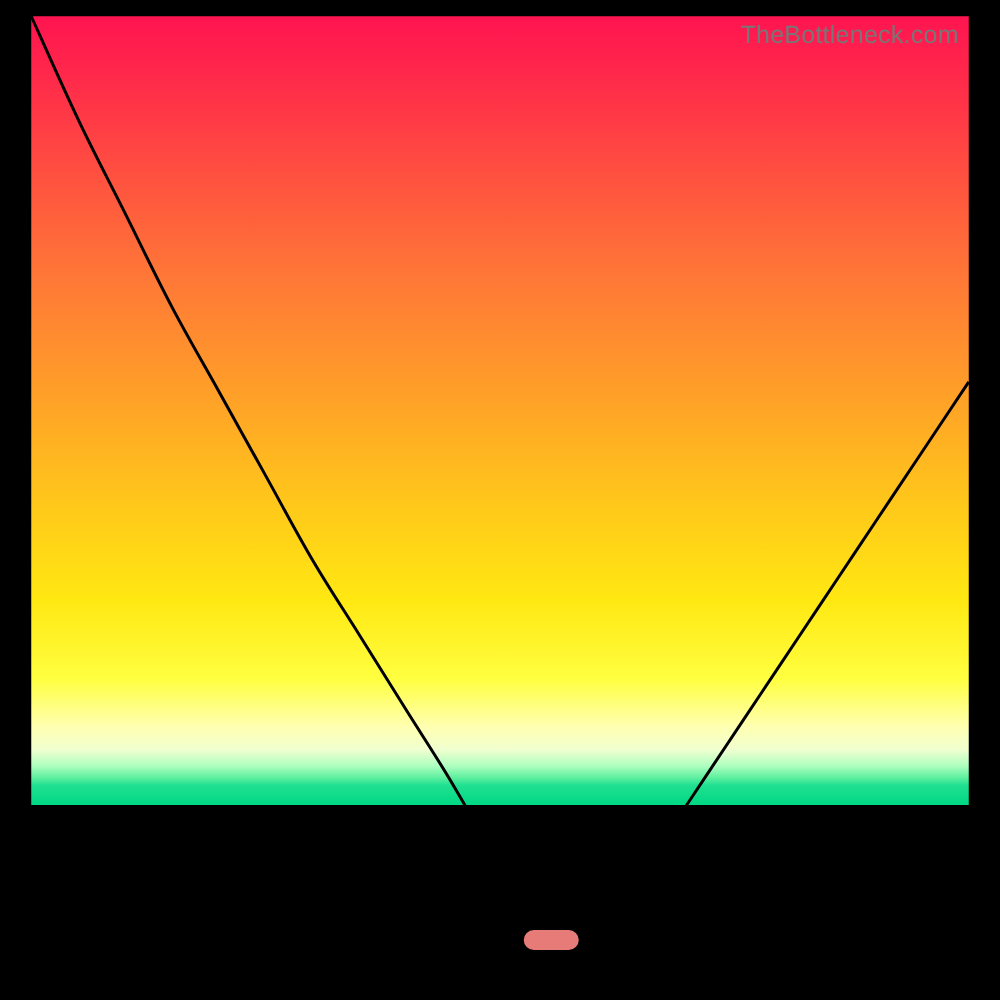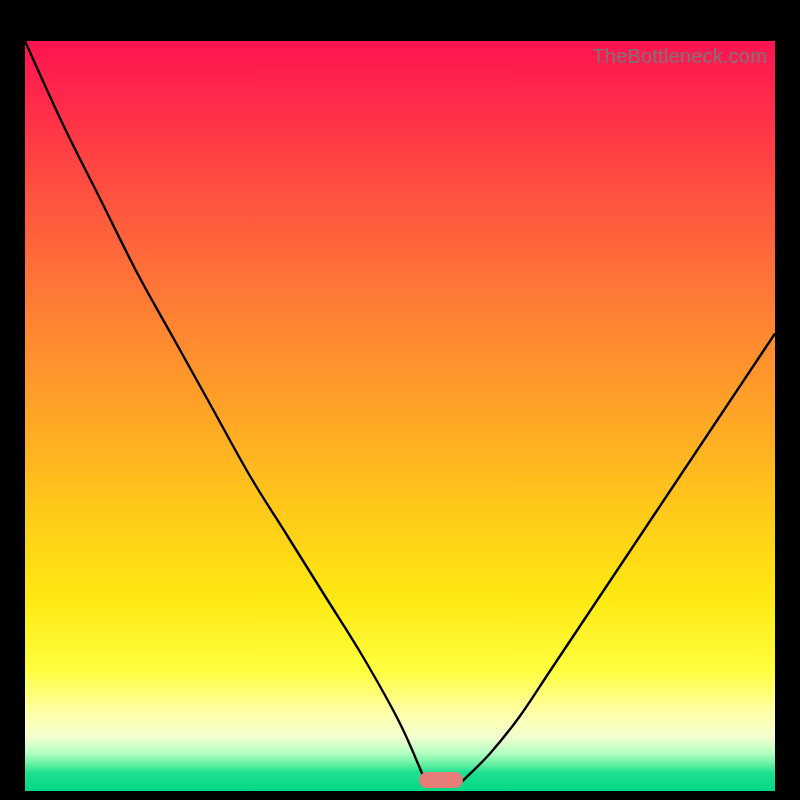--- a/index.html
+++ b/index.html
@@ -7,23 +7,23 @@
     padding: 0;
     width: 800px;
     height: 800px;
     background: #000;
     overflow: hidden;
     font-family: Arial, Helvetica, sans-serif;
   }
   .frame {
     position: absolute;
     left: 25px;
-    top: 41px;
+    top: 13px;
     width: 750px;
-    height: 750px;
+    height: 631px;
     background: linear-gradient(to bottom,
       #ff1450 0%,
       #ff2a4a 8%,
       #ff5040 20%,
       #ff7a36 34%,
       #ffa028 48%,
       #ffc81a 62%,
       #ffe812 74%,
       #ffff40 84%,
       #ffffb0 90%,

